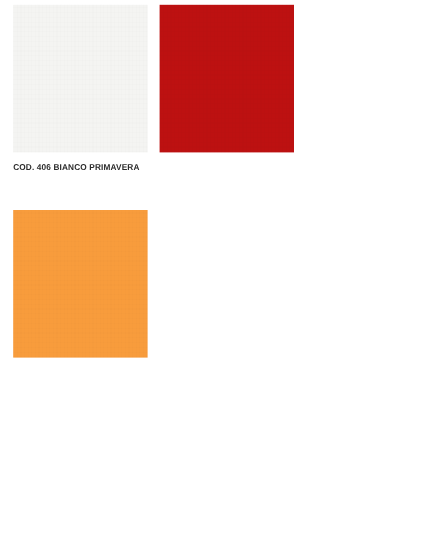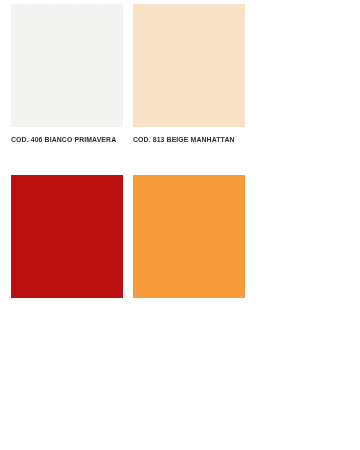--- a/index.html
+++ b/index.html
@@ -90,24 +90,20 @@
 <div id="swatch-sheet">
   <div class="swatch-grid">
 
     <div class="swatch-cell">
       <span class="swatch-chip" style="background-color: rgb(244, 244, 242);"></span>
       <span class="swatch-label">COD. 406 BIANCO PRIMAVERA</span>
     </div>
 
 
 
-    <div class="swatch-cell">
-      <span class="swatch-chip" style="background-color: rgb(251, 227, 201);"></span>
-      <span class="swatch-label">COD. 813 BEIGE MANHATTAN</span>
-    </div>
 
     <div class="swatch-cell">
       <span class="swatch-chip" style="background-color: rgb(189, 17, 17);"></span>
 
     </div>
 
     <div class="swatch-cell">
       <span class="swatch-chip" style="background-color: rgb(248, 156, 60);"></span>
 
     </div>

